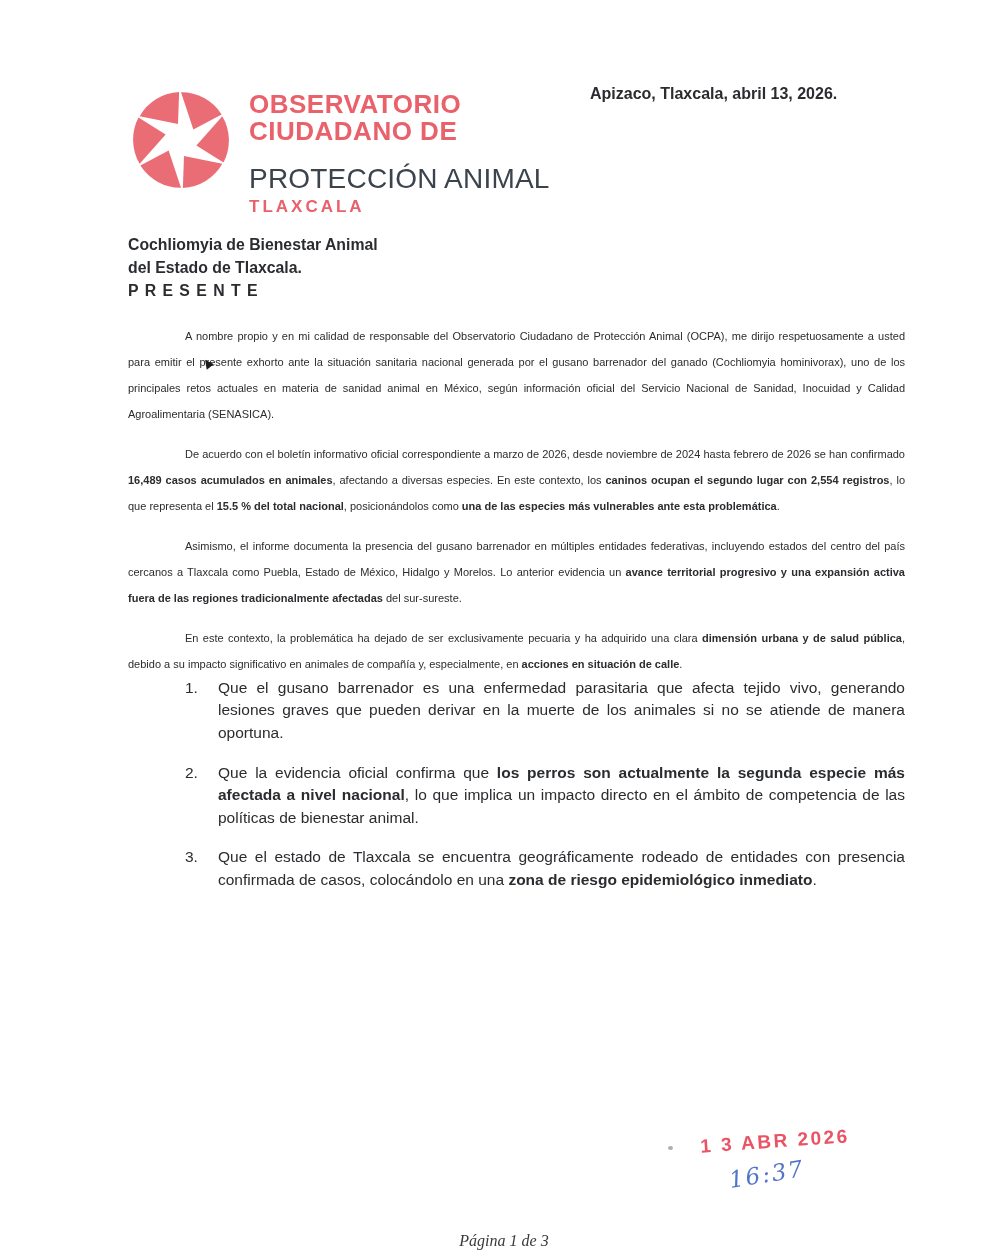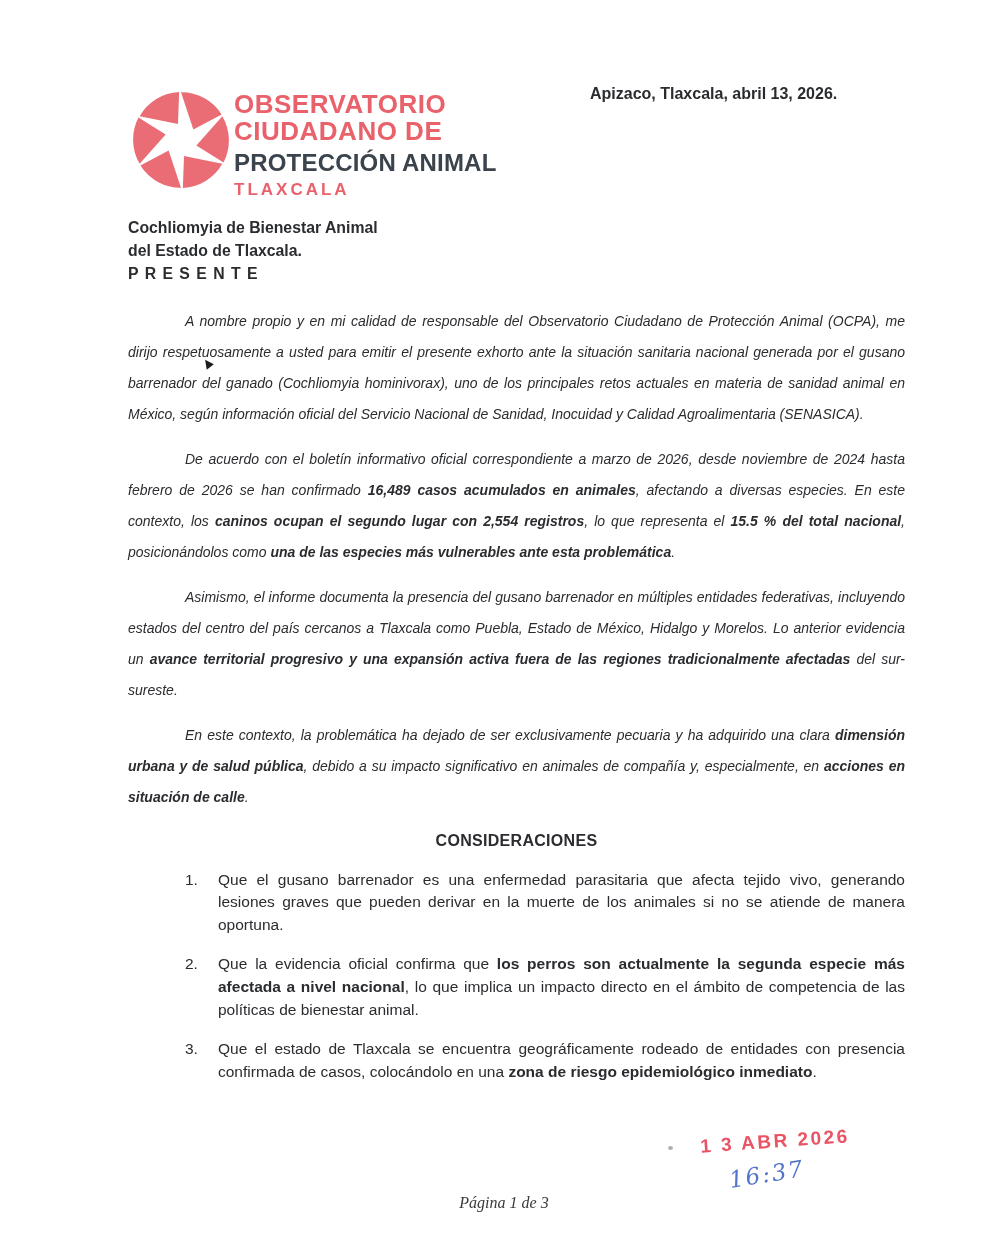--- a/index.html
+++ b/index.html
@@ -9,56 +9,56 @@
     --stamp-red:#e63c4f;
     --stamp-blue:#3f66c4;
   }
   *{margin:0;padding:0;box-sizing:border-box;}
   html,body{width:1008px;height:1260px;background:#ffffff;}
   body{font-family:"Liberation Sans", sans-serif;color:var(--ink);overflow:hidden;}
   .page{position:relative;width:1008px;height:1260px;background:#fff;padding:85px 103px 0 128px;}
 
   
   .letterhead{display:flex;align-items:flex-start;}
-  .logo{display:flex;align-items:flex-start;width:430px;flex:none;}
+  .logo{display:flex;align-items:flex-start;gap:15px;width:430px;flex:none;}
   .logo svg{flex:none;margin-top:2px;}
   .logo-text{padding-top:6px;line-height:1.04;}
   .logo-line-accent{color:var(--accent);font-weight:bold;font-size:26px;letter-spacing:0.5px;}
-  .logo-line-dark{color:var(--logo-dark);font-weight:bold;font-size:24px;letter-spacing:0.2px;margin-top:6px;}
+  .logo-line-dark{color:var(--logo-dark);font-weight:normal;font-size:28px;letter-spacing:0.2px;margin-top:19px;}
   .logo-line-sub{color:var(--accent);font-weight:bold;font-size:17px;letter-spacing:3px;margin-top:5px;}
 
   .header-right{margin-left:auto;width:315px;}
   .dateline{font-weight:bold;font-size:16px;text-align:left;margin-bottom:15px;white-space:nowrap;}
   .subject{font-size:15.5px;line-height:23.3px;text-align:justify;}
   .subject b{font-weight:bold;}
 
   
   .recipient{margin-top:17px;font-weight:bold;font-size:15.8px;line-height:23px;}
   .recipient .present{letter-spacing:1px;}
 
   
-  .body-text p{font-size:14px;line-height:31px;text-align:justify;text-indent:57px;margin-top:14px;font-style:italic;}
+  .body-text p{font-size:11px;line-height:26px;text-align:justify;text-indent:57px;margin-top:14px;}
   .body-text p:first-child{margin-top:21px;}
   .body-text b{font-weight:bold;}
 
   .consid-heading{font-weight:bold;font-size:16px;text-align:center;margin:19px 0 19px 0;letter-spacing:0.3px;}
 
   .consid-list{margin-left:57px;}
   .consid-item{display:flex;margin-bottom:17px;font-size:15.5px;line-height:22.6px;}
   .consid-item .num{width:33px;flex:none;}
   .consid-item .item-text{flex:1;text-align:justify;}
   .consid-item b{font-weight:bold;}
 
   
   .stamp{position:absolute;left:700px;top:1128px;width:220px;}
   .stamp-date{color:var(--stamp-red);font-weight:bold;font-size:19px;letter-spacing:2.5px;transform:rotate(-4deg);opacity:.88;white-space:nowrap;}
   .stamp-time{color:var(--stamp-blue);font-size:23px;font-family:"DejaVu Serif", serif;font-style:italic;transform:rotate(-9deg);margin:2px 0 0 28px;opacity:.9;letter-spacing:2px;}
   .stamp-dot{position:absolute;left:668px;top:1146px;width:5px;height:4px;background:#8d8d8d;border-radius:50%;opacity:.7;}
   .ink-mark{position:absolute;left:203px;top:359px;width:0;height:0;border-left:5px solid transparent;border-right:4px solid transparent;border-bottom:9px solid #1c1c1c;transform:rotate(-38deg);}
-  .footer{position:absolute;left:0;top:1194px;width:1008px;text-align:center;font-family:"Liberation Serif", serif;font-style:italic;font-size:16px;color:#3a3a3a;}
+  .footer{position:absolute;left:0;top:1232px;width:1008px;text-align:center;font-family:"Liberation Serif", serif;font-style:italic;font-size:16px;color:#3a3a3a;}
 </style>
 </head>
 <body>
 
 <div class="page">
 
   <header class="letterhead">
     <div class="logo">
       <svg width="106" height="106" viewBox="0 0 120 120">
         <defs>
@@ -94,21 +94,20 @@
 
   <span class="ink-mark"></span>
 
   <section class="body-text">
     <p><span>A nombre propio y en mi calidad de responsable del Observatorio Ciudadano de Protección Animal (OCPA), me dirijo respetuosamente a usted para emitir el presente exhorto ante la situación sanitaria nacional generada por el gusano barrenador del ganado (Cochliomyia hominivorax), uno de los principales retos actuales en materia de sanidad animal en México, según información oficial del Servicio Nacional de Sanidad, Inocuidad y Calidad Agroalimentaria (SENASICA).</span></p>
     <p><span>De acuerdo con el boletín informativo oficial correspondiente a marzo de 2026, desde noviembre de 2024 hasta febrero de 2026 se han confirmado </span><b>16,489 casos acumulados en animales</b><span>, afectando a diversas especies. En este contexto, los </span><b>caninos ocupan el segundo lugar con 2,554 registros</b><span>, lo que representa el </span><b>15.5 % del total nacional</b><span>, posicionándolos como </span><b>una de las especies más vulnerables ante esta problemática</b><span>.</span></p>
     <p><span>Asimismo, el informe documenta la presencia del gusano barrenador en múltiples entidades federativas, incluyendo estados del centro del país cercanos a Tlaxcala como Puebla, Estado de México, Hidalgo y Morelos. Lo anterior evidencia un </span><b>avance territorial progresivo y una expansión activa fuera de las regiones tradicionalmente afectadas</b><span> del sur-sureste.</span></p>
     <p><span>En este contexto, la problemática ha dejado de ser exclusivamente pecuaria y ha adquirido una clara </span><b>dimensión urbana y de salud pública</b><span>, debido a su impacto significativo en animales de compañía y, especialmente, en </span><b>acciones en situación de calle</b><span>.</span></p>
   </section>
 
-  <h2 class="consid-heading">CONSIDERACIONES</h2>
 
   <section class="consid-list">
     <div class="consid-item">
       <span class="num">1.</span>
       <span class="item-text"><span>Que el gusano barrenador es una enfermedad parasitaria que afecta tejido vivo, generando lesiones graves que pueden derivar en la muerte de los animales si no se atiende de manera oportuna.</span></span>
     </div>
     <div class="consid-item">
       <span class="num">2.</span>
       <span class="item-text"><span>Que la evidencia oficial confirma que </span><b>los perros son actualmente la segunda especie más afectada a nivel nacional</b><span>, lo que implica un impacto directo en el ámbito de competencia de las políticas de bienestar animal.</span></span>
     </div>

